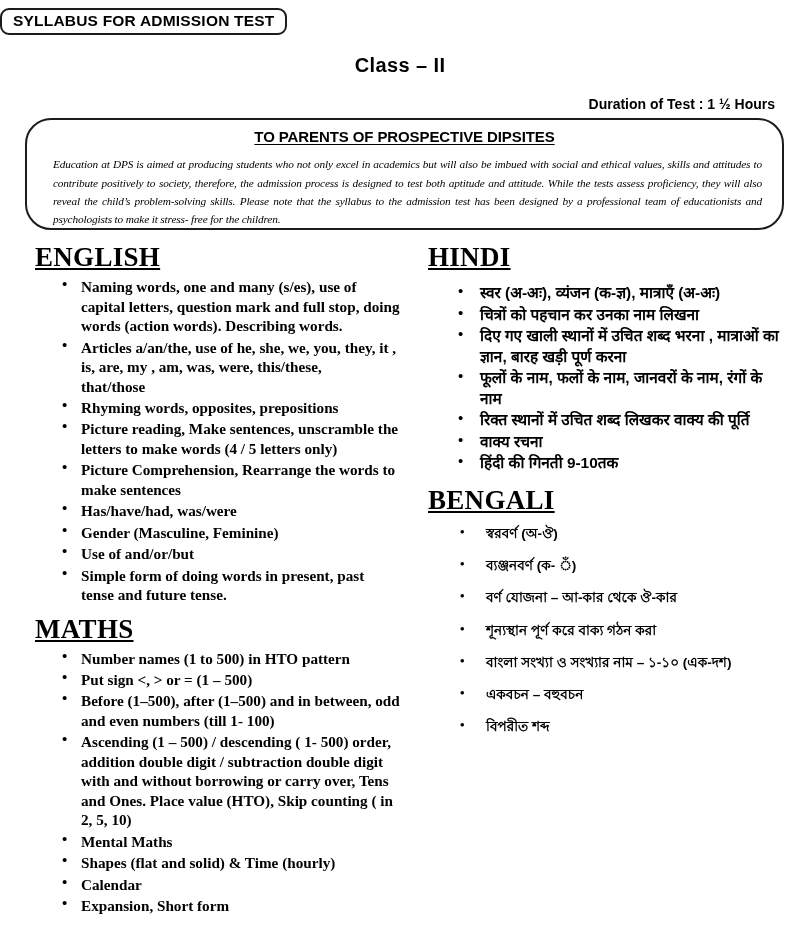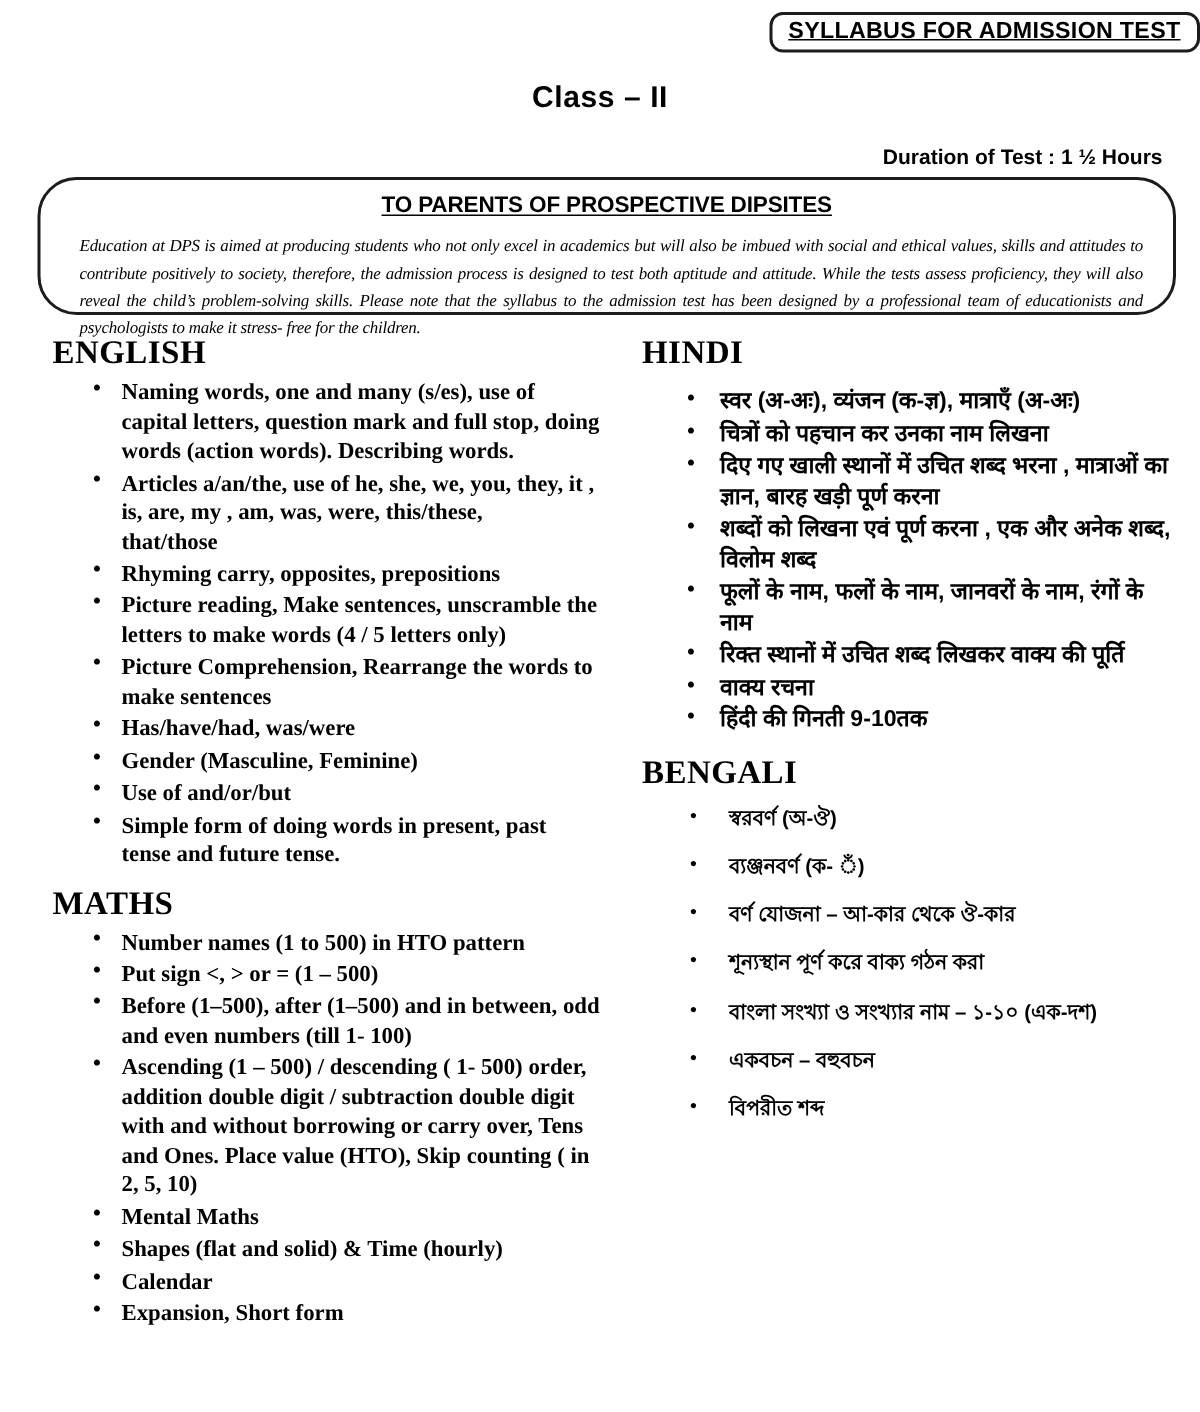--- a/index.html
+++ b/index.html
@@ -13,23 +13,22 @@
     position: relative;
     font-family: "Liberation Serif", "DejaVu Serif", serif;
     color: #000000;
     overflow: hidden;
   }
 
   
   .title-box-wrap {
     width: 100%;
     display: flex;
-    justify-content: flex-end;
+    justify-content: flex-start;
     margin-top: 8px;
-    text-decoration: underline;
   }
   .title-box {
     border: 2px solid #1c1c1c;
     border-radius: 9px;
     padding: 3px 11px 4px 11px;
     font-family: "Liberation Sans", "DejaVu Sans", sans-serif;
     font-weight: bold;
     font-size: 15.5px;
     letter-spacing: 0.2px;
     line-height: 1.05;
@@ -54,21 +53,21 @@
     margin-top: 19px;
   }
 
   
   .parents-box {
     margin: 6px 16px 0 25px;
     border: 2px solid #1c1c1c;
     border-radius: 26px;
     padding: 6px 14px 10px 14px;
     box-sizing: border-box;
-    height: 92px;
+    height: 112px;
   }
   .parents-heading {
     text-align: center;
     font-family: "Liberation Sans", "DejaVu Sans", sans-serif;
     font-weight: bold;
     font-size: 15px;
     text-decoration: underline;
     text-underline-offset: 2px;
     margin-top: 2px;
     letter-spacing: -0.1px;
@@ -96,23 +95,24 @@
   }
   .col-right {
     width: 400px;
     padding-left: 28px;
     box-sizing: border-box;
   }
 
   .section-heading {
     font-family: "Liberation Serif", "DejaVu Serif", serif;
     font-weight: bold;
-    font-size: 22px;
+    font-size: 27px;
     letter-spacing: 0.3px;
     margin: 0 0 4px 0;
+    text-decoration: underline;
   }
 
   ul.bullets {
     list-style: none;
     margin: 0;
     padding: 0;
     font-weight: bold;
   }
   ul.bullets > li {
     position: relative;
@@ -188,21 +188,21 @@
   </div>
 
   <div class="columns">
 
     <div class="col-left">
 
       <div class="section-heading">ENGLISH</div>
       <ul class="bullets">
         <li><span class="latin-item">Naming words, one and many (s/es), use of capital letters, question mark and full stop, doing words (action words). Describing words.</span></li>
         <li><span class="latin-item">Articles a/an/the, use of he, she, we, you, they, it , is, are, my , am, was, were, this/these, that/those</span></li>
-        <li><span class="latin-item nojust">Rhyming carry, opposites, prepositions</span></li>
+        <li><span class="latin-item nojust">Rhyming words, opposites, prepositions</span></li>
         <li><span class="latin-item">Picture reading, Make sentences, unscramble the letters to make words (4 / 5 letters only)</span></li>
         <li><span class="latin-item">Picture Comprehension, Rearrange the words to make sentences</span></li>
         <li><span class="latin-item nojust">Has/have/had, was/were</span></li>
         <li><span class="latin-item nojust">Gender (Masculine, Feminine)</span></li>
         <li><span class="latin-item nojust">Use of and/or/but</span></li>
         <li><span class="latin-item">Simple form of doing words in present, past tense and future tense.</span></li>
       </ul>
 
       <div class="section-heading" id="maths-heading">MATHS</div>
       <ul class="bullets">
@@ -218,21 +218,20 @@
 
     </div>
 
     <div class="col-right">
 
       <div class="section-heading" id="hindi-heading">HINDI</div>
       <ul class="bullets hindi">
         <li><span class="deva-item nojust">स्वर (अ-अः),  व्यंजन (क-ज्ञ), मात्राएँ (अ-अः)</span></li>
         <li><span class="deva-item nojust">चित्रों को पहचान कर उनका नाम लिखना</span></li>
         <li><span class="deva-item">दिए गए खाली स्थानों में उचित शब्द भरना , मात्राओं का ज्ञान,  बारह खड़ी पूर्ण करना</span></li>
-        <li><span class="deva-item">शब्दों को लिखना एवं पूर्ण करना ,  एक और अनेक शब्द,  विलोम शब्द</span></li>
         <li><span class="deva-item">फूलों के नाम,   फलों के नाम, जानवरों के नाम, रंगों के नाम</span></li>
         <li><span class="deva-item">रिक्त स्थानों में उचित शब्द लिखकर वाक्य की पूर्ति</span></li>
         <li><span class="deva-item nojust">वाक्य रचना</span></li>
         <li><span class="deva-item nojust">हिंदी की गिनती 9-10तक</span></li>
       </ul>
 
       <div class="section-heading" id="bengali-heading">BENGALI</div>
       <ul class="bullets bengali">
         <li><span class="beng-item">স্বরবর্ণ (অ-ঔ)</span></li>
         <li><span class="beng-item">ব্যঞ্জনবর্ণ (ক- ঁ)</span></li>

